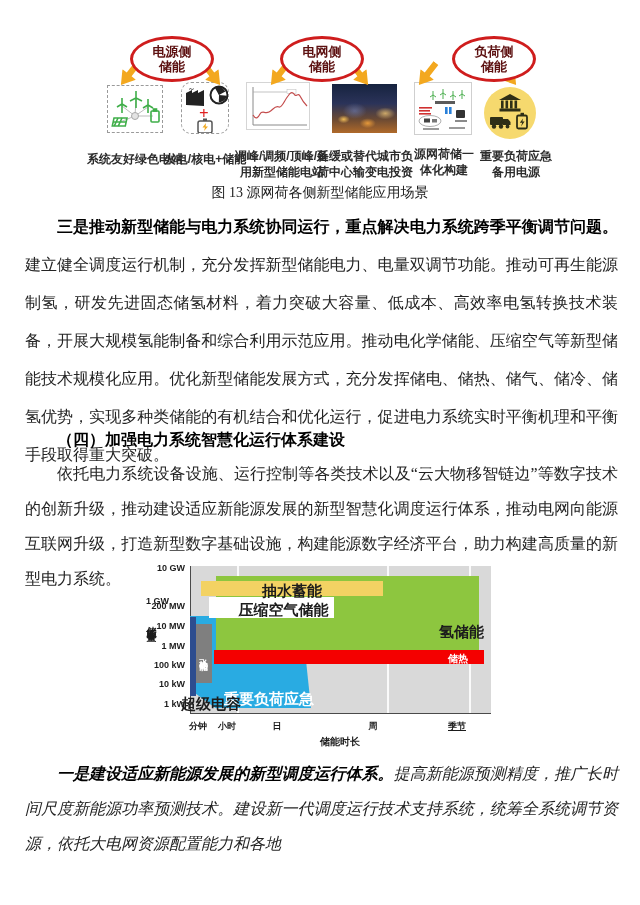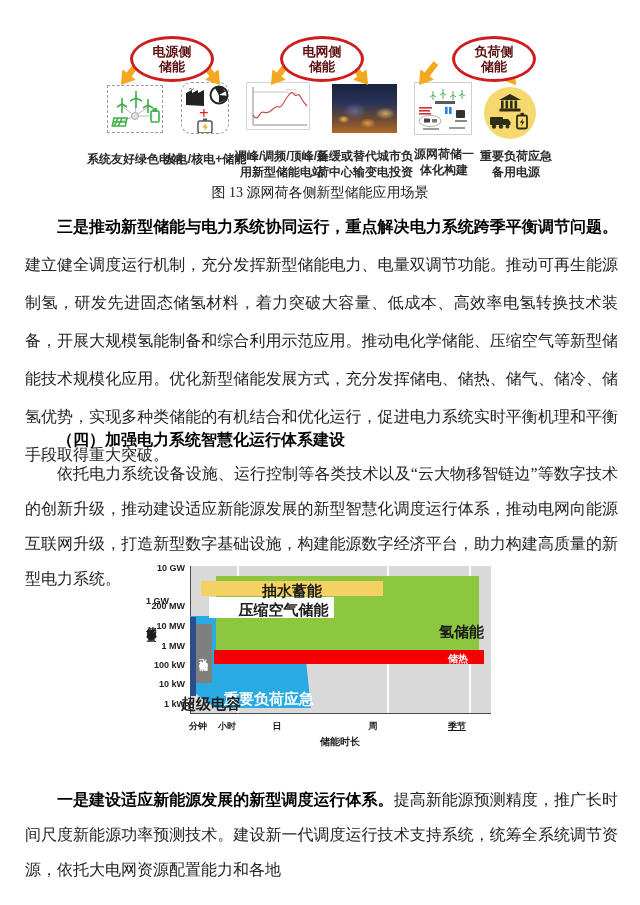--- a/index.html
+++ b/index.html
@@ -252,15 +252,15 @@
     <span class="xtick" style="left:68px;">分钟</span>
     <span class="xtick" style="left:97px;">小时</span>
     <span class="xtick" style="left:147px;">日</span>
     <span class="xtick" style="left:243px;">周</span>
     <span class="xtick" style="left:327px;text-decoration:underline;">季节</span>
 
     <div class="xlab">储能时长</div>
   </div>
 
 
-  <div class="para indent" style="top:782px; line-height:35px;"><span class="lead">一是建设适应新能源发展的新型调度运行体系。</span><span>提高新能源预测精度，推广长时间尺度新能源功率预测技术。建设新一代调度运行技术支持系统，统筹全系统调节资源，依托大电网资源配置能力和各地</span></div>
+  <div class="para indent" style="top:756px; line-height:35px;font-style:italic;"><span class="lead">一是建设适应新能源发展的新型调度运行体系。</span><span>提高新能源预测精度，推广长时间尺度新能源功率预测技术。建设新一代调度运行技术支持系统，统筹全系统调节资源，依托大电网资源配置能力和各地</span></div>
 
 </div>
 
 </body></html>

